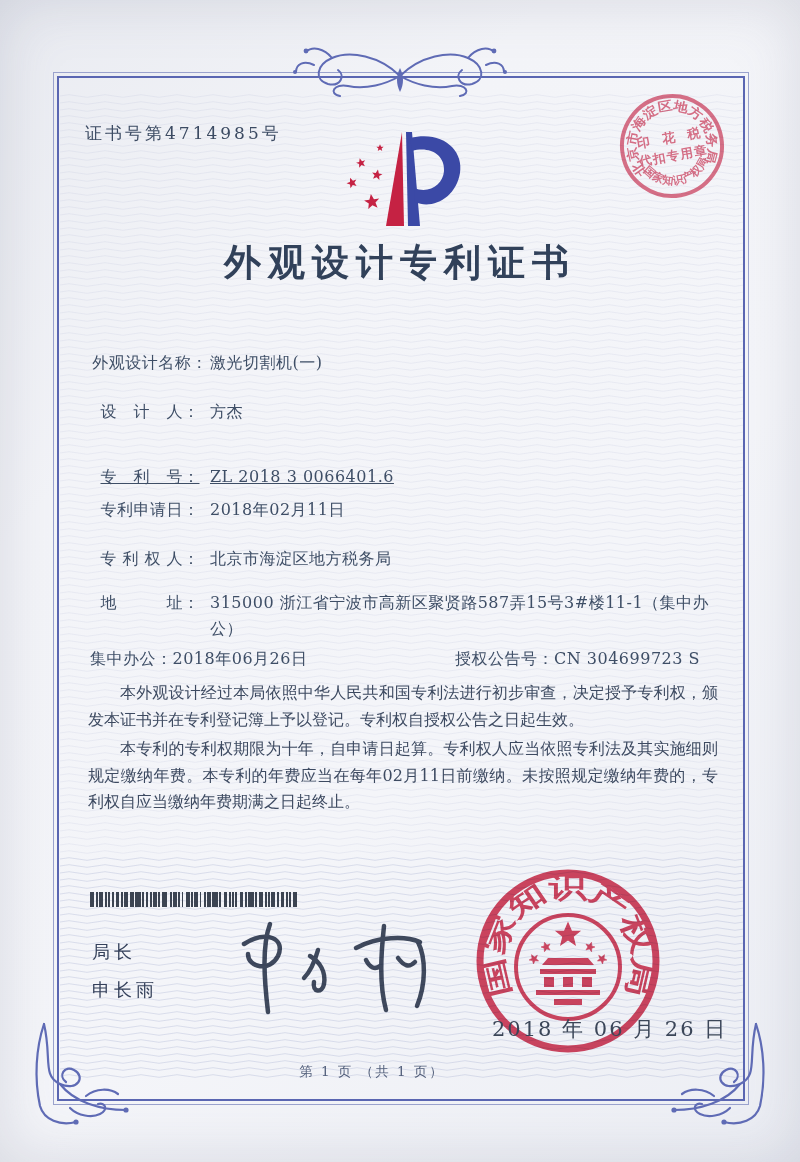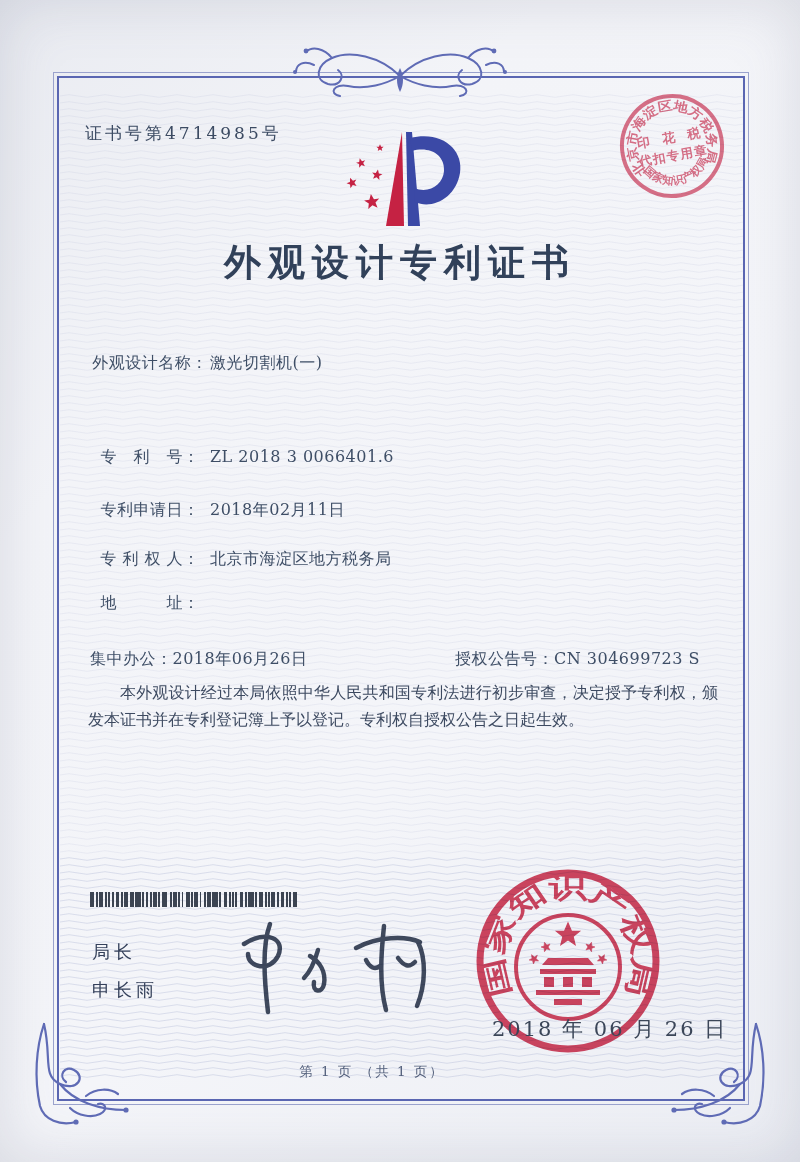--- a/index.html
+++ b/index.html
@@ -244,48 +244,54 @@
       <path d="M80,12 C 112,4 134,24 130,47 C 126,72 102,84 85,76 L 84,62 C 99,68 113,59 114,45 C 115,29 100,20 82,25 Z"></path>
     </g>
   </svg>
 
   <div class="abs title">外观设计专利证书</div>
 
   <div class="row" style="top:350px;">
     <span class="lbl">外观设计名称：</span>
     <span class="val">激光切割机(一)</span>
   </div>
-  <div class="row" style="top:444px;">
+  <div class="row" style="top:399px;">
+    <span class="lbl">设　计　人：</span>
+    <span class="val">方杰</span>
+  </div>
+  <div class="row" style="top:464px;text-decoration:underline;">
     <span class="lbl">专　利　号：</span>
     <span class="val">ZL 2018 3 0066401.6</span>
   </div>
   <div class="row" style="top:497px;">
     <span class="lbl">专利申请日：</span>
     <span class="val">2018年02月11日</span>
   </div>
   <div class="row" style="top:546px;">
     <span class="lbl">专 利 权 人：</span>
     <span class="val">北京市海淀区地方税务局</span>
   </div>
   <div class="row" style="top:590px;">
     <span class="lbl">地　　　址：</span>
+    <span class="val" style="max-width:500px;">315000 浙江省宁波市高新区聚贤路587弄15号3#楼11-1（集中办公）</span>
   </div>
   <div class="row" style="top:646px;">
     <span class="grant-left">
       <span>集中办公：</span>
       <span>2018年06月26日</span>
     </span>
     <span class="grant-right">
       <span>授权公告号：</span>
       <span>CN 304699723 S</span>
     </span>
   </div>
 
   <div class="abs paras">
     <p>本外观设计经过本局依照中华人民共和国专利法进行初步审查，决定授予专利权，颁发本证书并在专利登记簿上予以登记。专利权自授权公告之日起生效。</p>
+    <p>本专利的专利权期限为十年，自申请日起算。专利权人应当依照专利法及其实施细则规定缴纳年费。本专利的年费应当在每年02月11日前缴纳。未按照规定缴纳年费的，专利权自应当缴纳年费期满之日起终止。</p>
   </div>
 
   <div class="abs barcode" id="barcode">
       <i style="width: 3.8px; margin-right: 2.4px;"></i>
       <i style="width: 1.9px; margin-right: 1.4px;"></i>
       <i style="width: 3.8px; margin-right: 1.4px;"></i>
       <i style="width: 1.9px; margin-right: 1.4px;"></i>
       <i style="width: 1.9px; margin-right: 2.4px;"></i>
       <i style="width: 1.9px; margin-right: 1.4px;"></i>
       <i style="width: 3.8px; margin-right: 1.4px;"></i>

